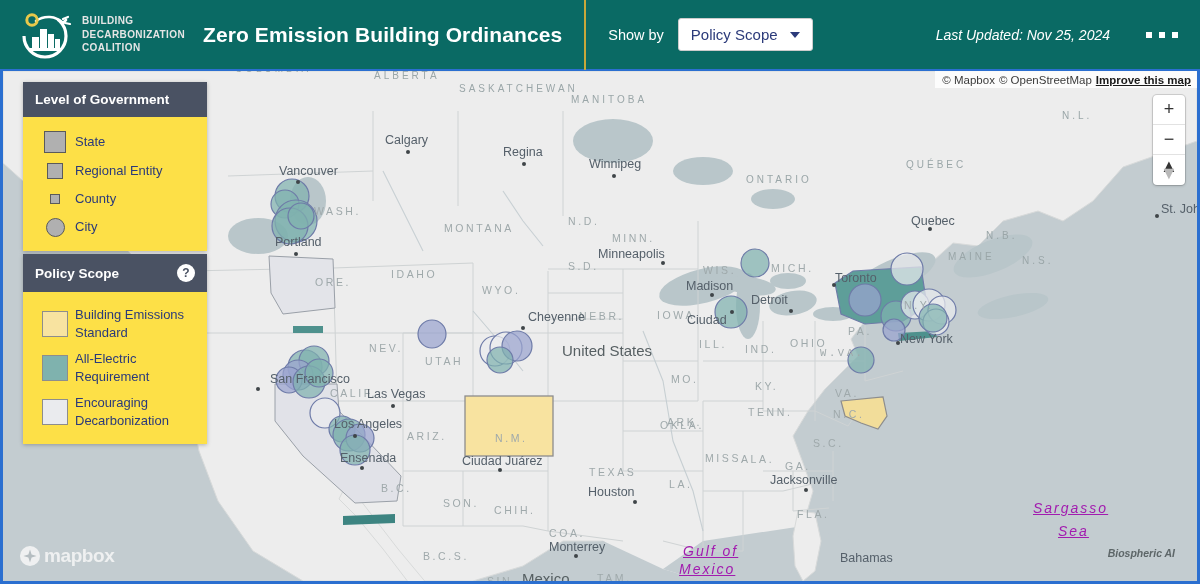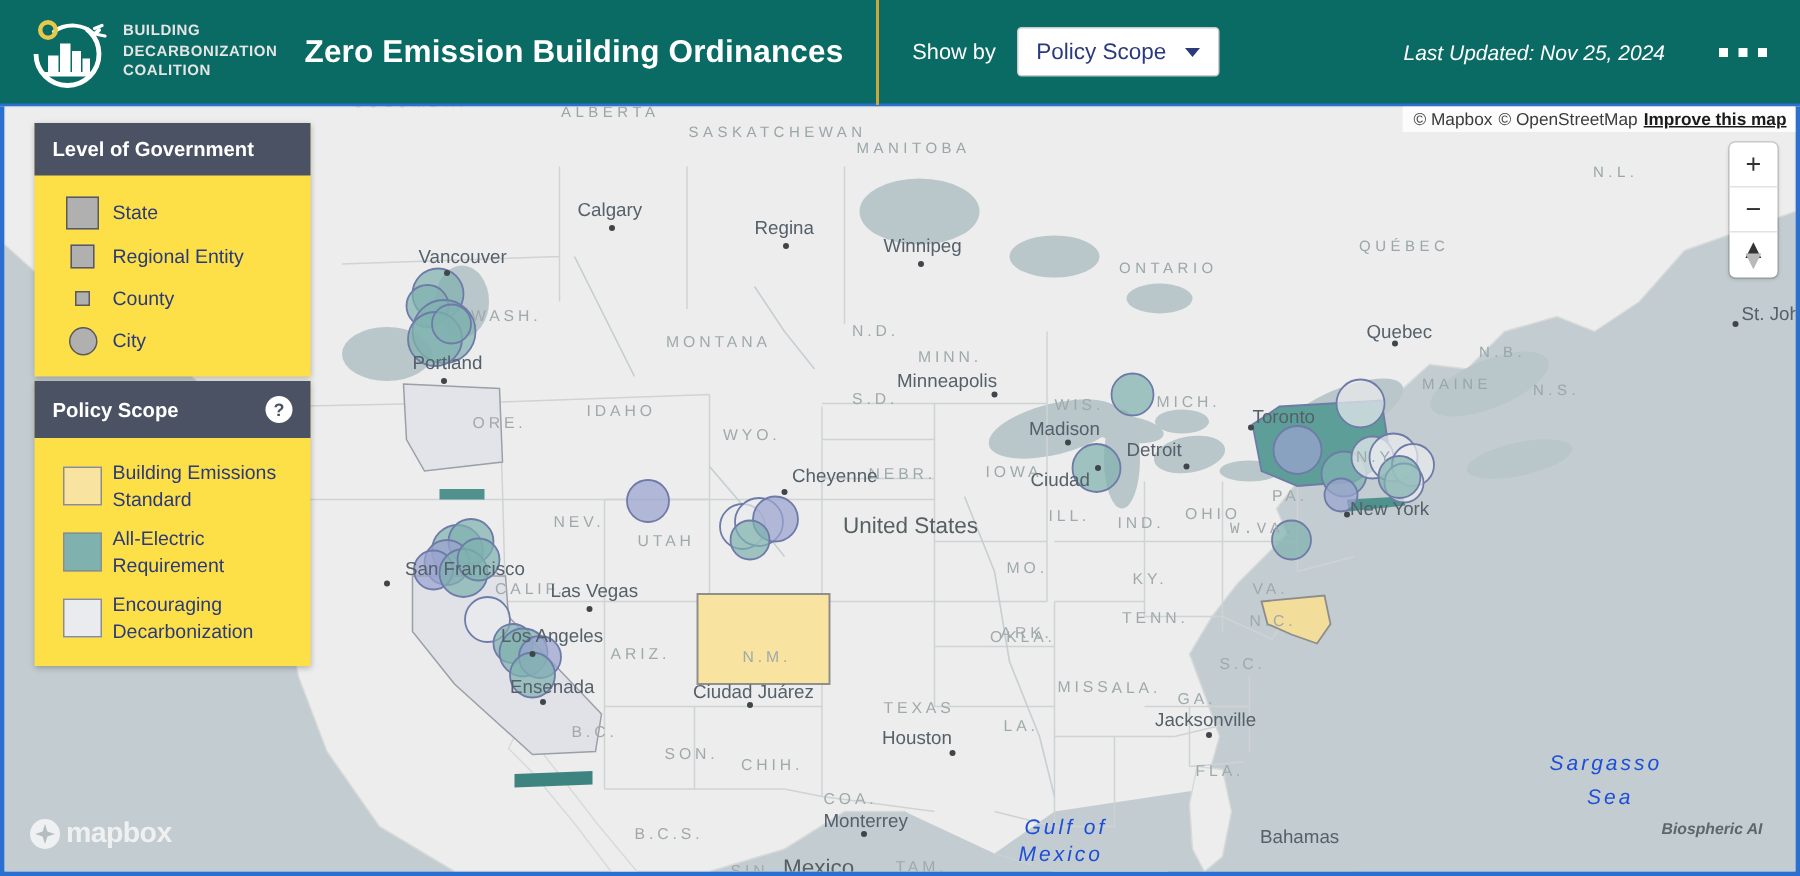--- a/index.html
+++ b/index.html
@@ -119,21 +119,21 @@
   .sw-county  { width: 10px; height: 10px; background: #b0b0b0; border: 1px solid #5a5a5a; }
   .sw-city    { width: 19px; height: 19px; border-radius: 50%; background: #b0b0b0; border: 1px solid #5a5a5a; }
   .sw-sq      { width: 26px; height: 26px; border: 1px solid #8d8d8d; }
 
   
   .mlabel { position: absolute; white-space: nowrap; pointer-events: none; }
   .lbl-prov  { color: #9aa6a8; font-size: 10px; letter-spacing: 3px; }
   .lbl-state { color: #9fa9ab; font-size: 10.5px; letter-spacing: 2.6px; }
   .lbl-city  { color: #55606a; font-size: 12.5px; }
   .lbl-country { color: #565f62; font-size: 15px; }
-  .lbl-sea   { color: #1d4ed8; font-size: 14px; font-style: italic; letter-spacing: 2px; }
+  .lbl-sea   { color: #a21caf; font-size: 14px; font-style: italic; letter-spacing: 2px; text-decoration: underline; }
   .citydot { position: absolute; width: 4px; height: 4px; border-radius: 50%; background: #3f4548; }
 </style>
 </head>
 <body>
 
 <div id="app">
 
   <div class="header">
 
     <div class="logo-wrap">

